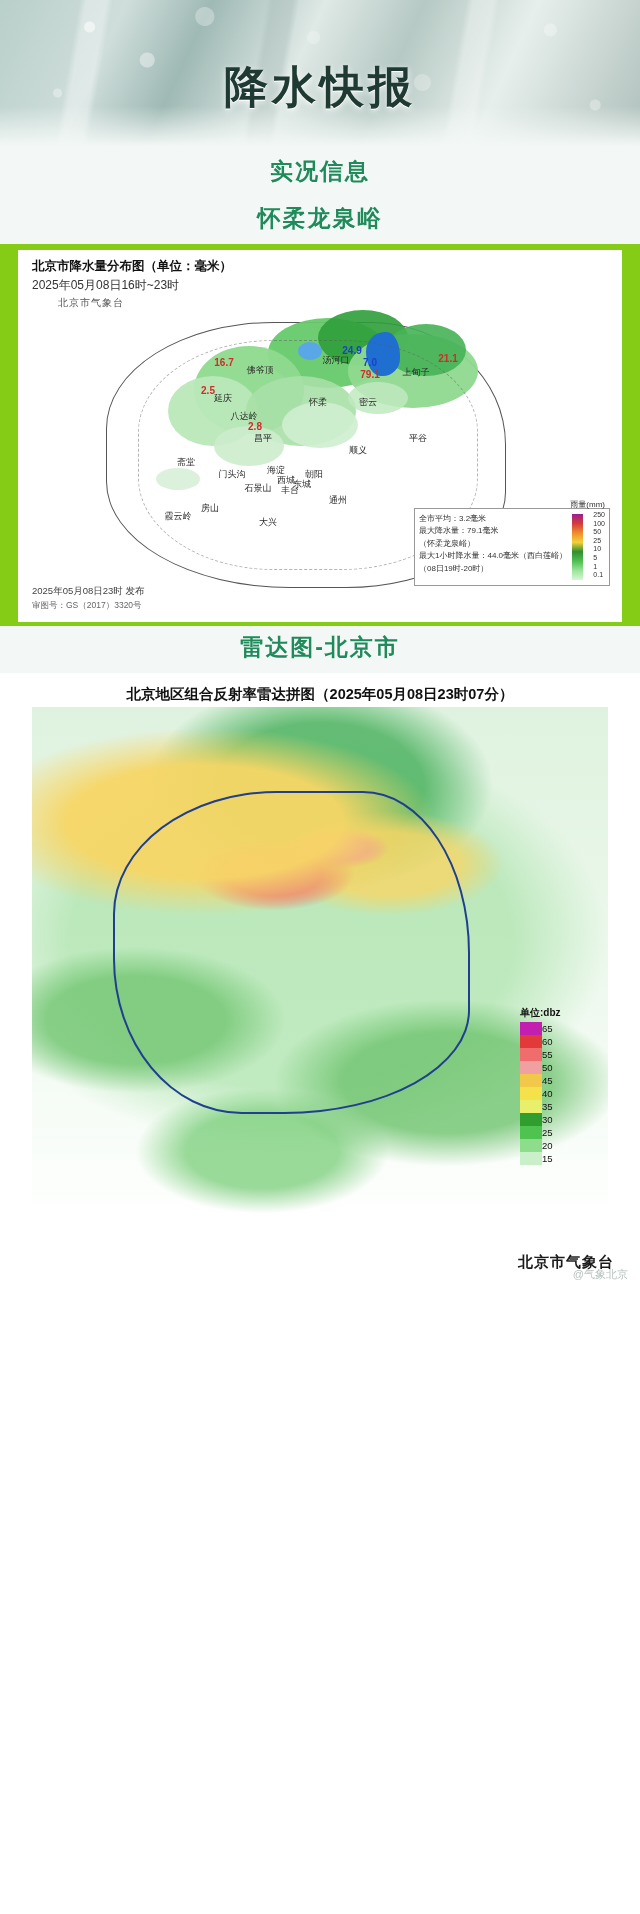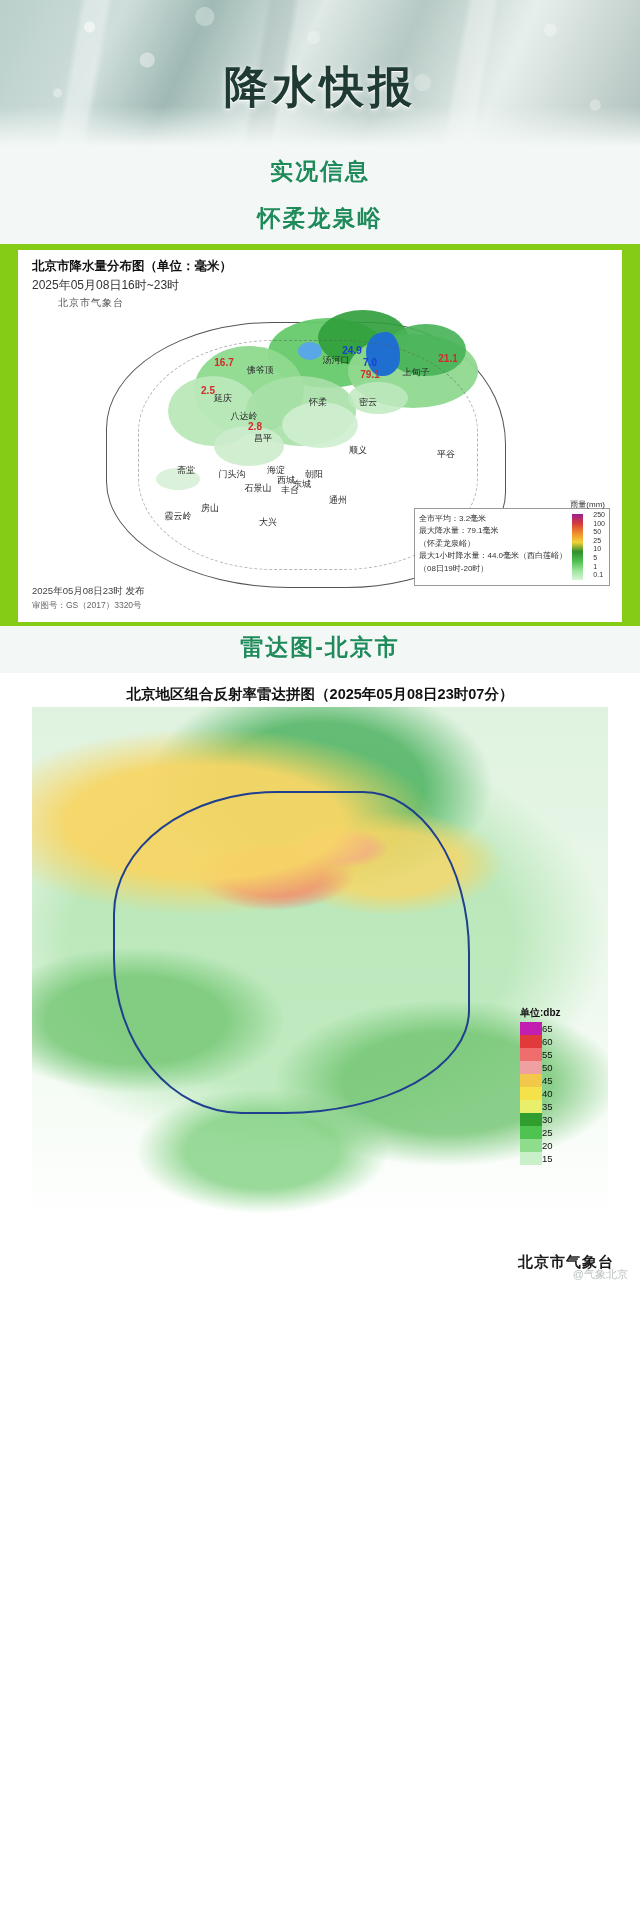--- a/index.html
+++ b/index.html
@@ -246,37 +246,37 @@
         <div style="position:absolute; left:280px; top:92px; width:24px; height:18px; background:#5aa7e8;
                     border-radius:50%;"></div>
 
         <div style="position:absolute; left:120px; top:90px; width:340px; height:230px;
                     border-radius:40%; border:1px dashed rgba(90,90,90,.45);"></div>
 
         <div class="county-label" style="left:205px; top:148px;">延庆</div>
         <div class="county-label" style="left:245px; top:188px;">昌平</div>
         <div class="county-label" style="left:300px; top:152px;">怀柔</div>
         <div class="county-label" style="left:350px; top:152px;">密云</div>
-        <div class="county-label" style="left:400px; top:204px;margin-left:28px;">平谷</div>
+        <div class="county-label" style="left:400px; top:188px;">平谷</div>
         <div class="county-label" style="left:340px; top:200px;">顺义</div>
         <div class="county-label" style="left:320px; top:250px;">通州</div>
         <div class="county-label" style="left:250px; top:272px;">大兴</div>
         <div class="county-label" style="left:192px; top:258px;">房山</div>
         <div class="county-label" style="left:214px; top:224px;">门头沟</div>
         <div class="county-label" style="left:258px; top:220px;">海淀</div>
         <div class="county-label" style="left:296px; top:224px;">朝阳</div>
         <div class="county-label" style="left:272px; top:240px;">丰台</div>
         <div class="county-label" style="left:240px; top:238px;">石景山</div>
         <div class="county-label" style="left:284px; top:234px;">东城</div>
         <div class="county-label" style="left:268px; top:230px;">西城</div>
         <div class="county-label" style="left:398px; top:122px;">上甸子</div>
         <div class="county-label" style="left:242px; top:120px;">佛爷顶</div>
         <div class="county-label" style="left:318px; top:110px;text-align:center;">汤河口</div>
         <div class="county-label" style="left:160px; top:266px;">霞云岭</div>
-        <div class="county-label" style="left:168px; top:220px;">斋堂</div>
+        <div class="county-label" style="left:168px; top:212px;">斋堂</div>
         <div class="county-label" style="left:226px; top:166px;">八达岭</div>
 
         <div class="val-label" style="left:352px; top:124px;">79.1</div>
         <div class="val-label" style="left:430px; top:108px;">21.1</div>
         <div class="val-label blue" style="left:334px; top:100px;">24.9</div>
         <div class="val-label" style="left:206px; top:112px;">16.7</div>
         <div class="val-label" style="left:190px; top:140px;">2.5</div>
         <div class="val-label" style="left:237px; top:176px;">2.8</div>
         <div class="val-label blue" style="left:352px; top:112px;">7.0</div>
       </div>

